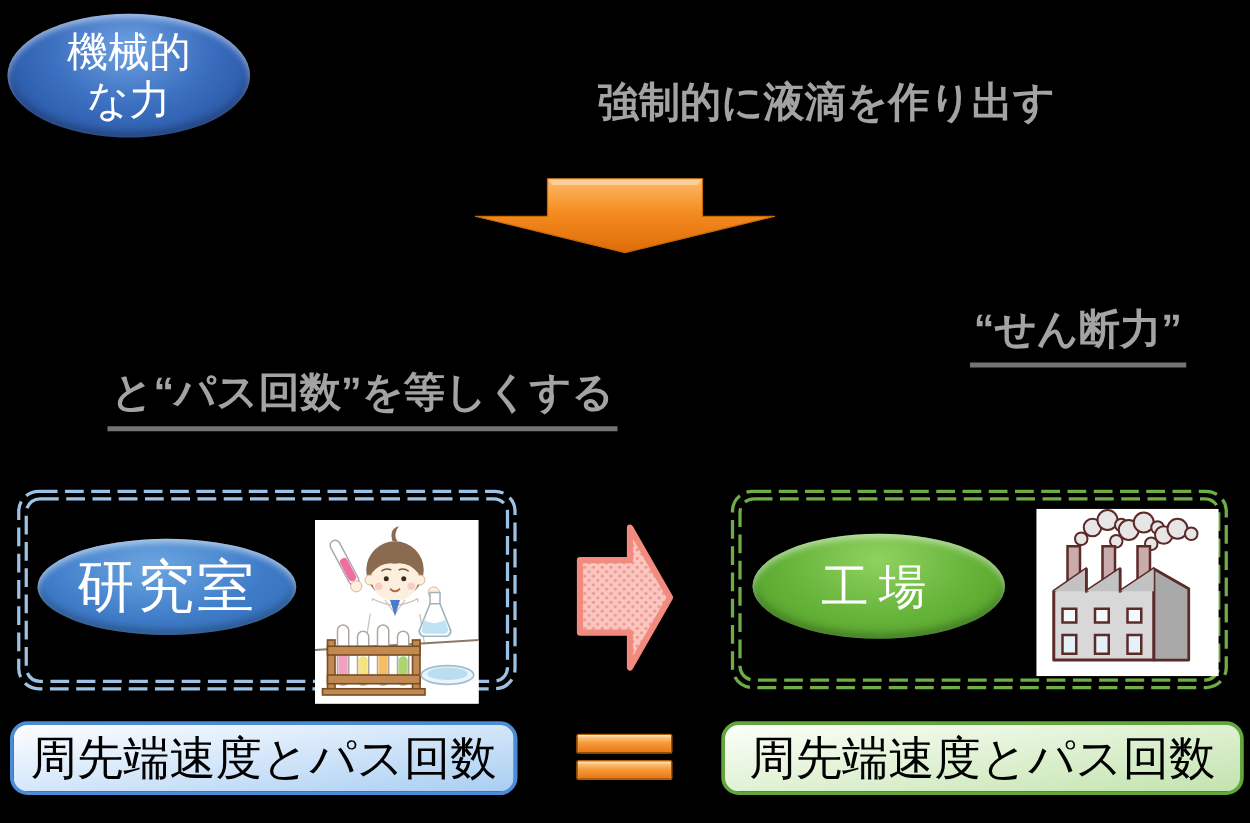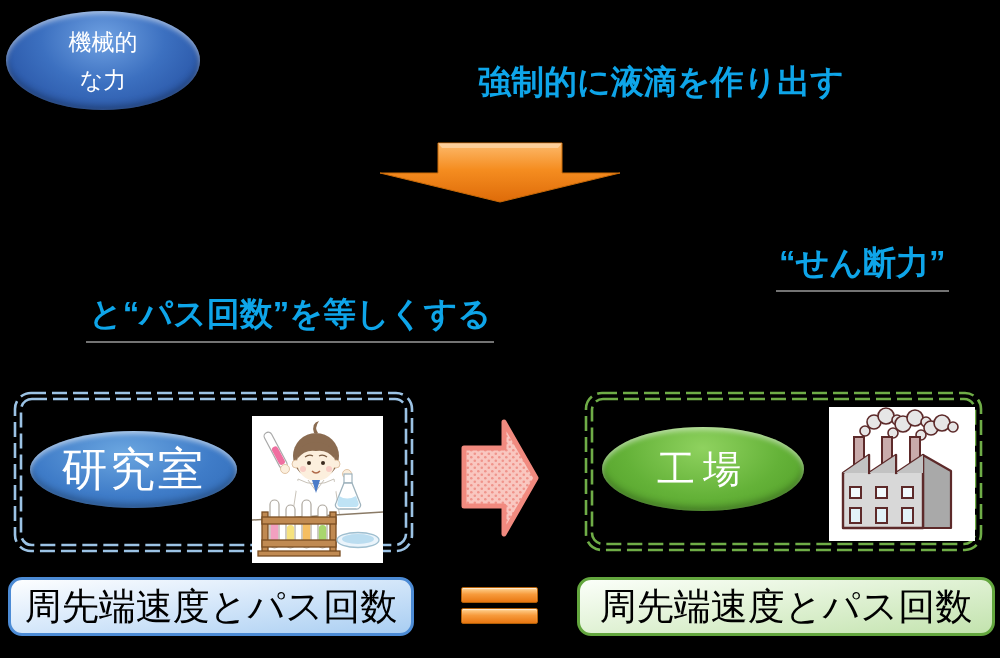--- a/index.html
+++ b/index.html
@@ -10,38 +10,38 @@
   .abs{position:absolute;}
   
   .bubble{
     display:flex;flex-direction:column;align-items:center;justify-content:center;
     border-radius:50%;color:#fff;text-align:center;
   }
   .bubble-force{
     left:6px;top:11px;width:194px;height:99px;
     background:radial-gradient(ellipse at 50% 28%, #6FA1E2 0%, #3C70C0 45%, #2A57A8 80%, #3868B8 100%);
     box-shadow:inset 0 3px 5px rgba(255,255,255,.5), inset 0 -4px 7px rgba(0,0,0,.3);
-    font-size:23px;line-height:38px;
+    font-size:33px;line-height:38px;
   }
   .bubble-lab{
     left:30px;top:431px;width:207px;height:77px;
     background:radial-gradient(ellipse at 45% 28%, #6BA6E0 0%, #3F7CC8 55%, #2F68B4 100%);
     box-shadow:inset 0 3px 5px rgba(255,255,255,.55), inset 0 -4px 7px rgba(0,0,0,.28);
     font-size:46px;letter-spacing:2px;
   }
   .bubble-factory{
     left:602px;top:427px;width:202px;height:84px;
     background:radial-gradient(ellipse at 50% 25%, #8FD25F 0%, #64B238 55%, #4F9C26 100%);
     box-shadow:inset 0 3px 5px rgba(255,255,255,.5), inset 0 -4px 7px rgba(0,0,0,.28);
     font-size:38px;letter-spacing:8px;justify-content:center;
   }
   
-  .red-text{color:#0ea5e9;font-weight:bold;white-space:nowrap;}
+  .red-text{color:#a3a3a3;font-weight:bold;white-space:nowrap;}
   .caption-red{left:478px;top:60px;font-size:33px;}
-  .underlined{border-bottom:2px solid #737373;padding:0 3px 4px 3px;}
+  .underlined{border-bottom:4px solid #737373;padding:0 3px 4px 3px;}
   .shear-label{left:776px;top:241px;font-size:33px;}
   .pass-label{left:86px;top:292px;font-size:33px;}
   
   .metric-box{
     top:577px;height:53px;border-radius:14px;display:flex;align-items:center;justify-content:center;
     font-size:37px;color:#000;white-space:nowrap;
   }
   .metric-left{
     left:8px;width:400px;border:3px solid #4C8BD5;
     background:linear-gradient(172deg,#FDFEFF 0%,#DCEBFB 40%,#A9CEF2 100%);

